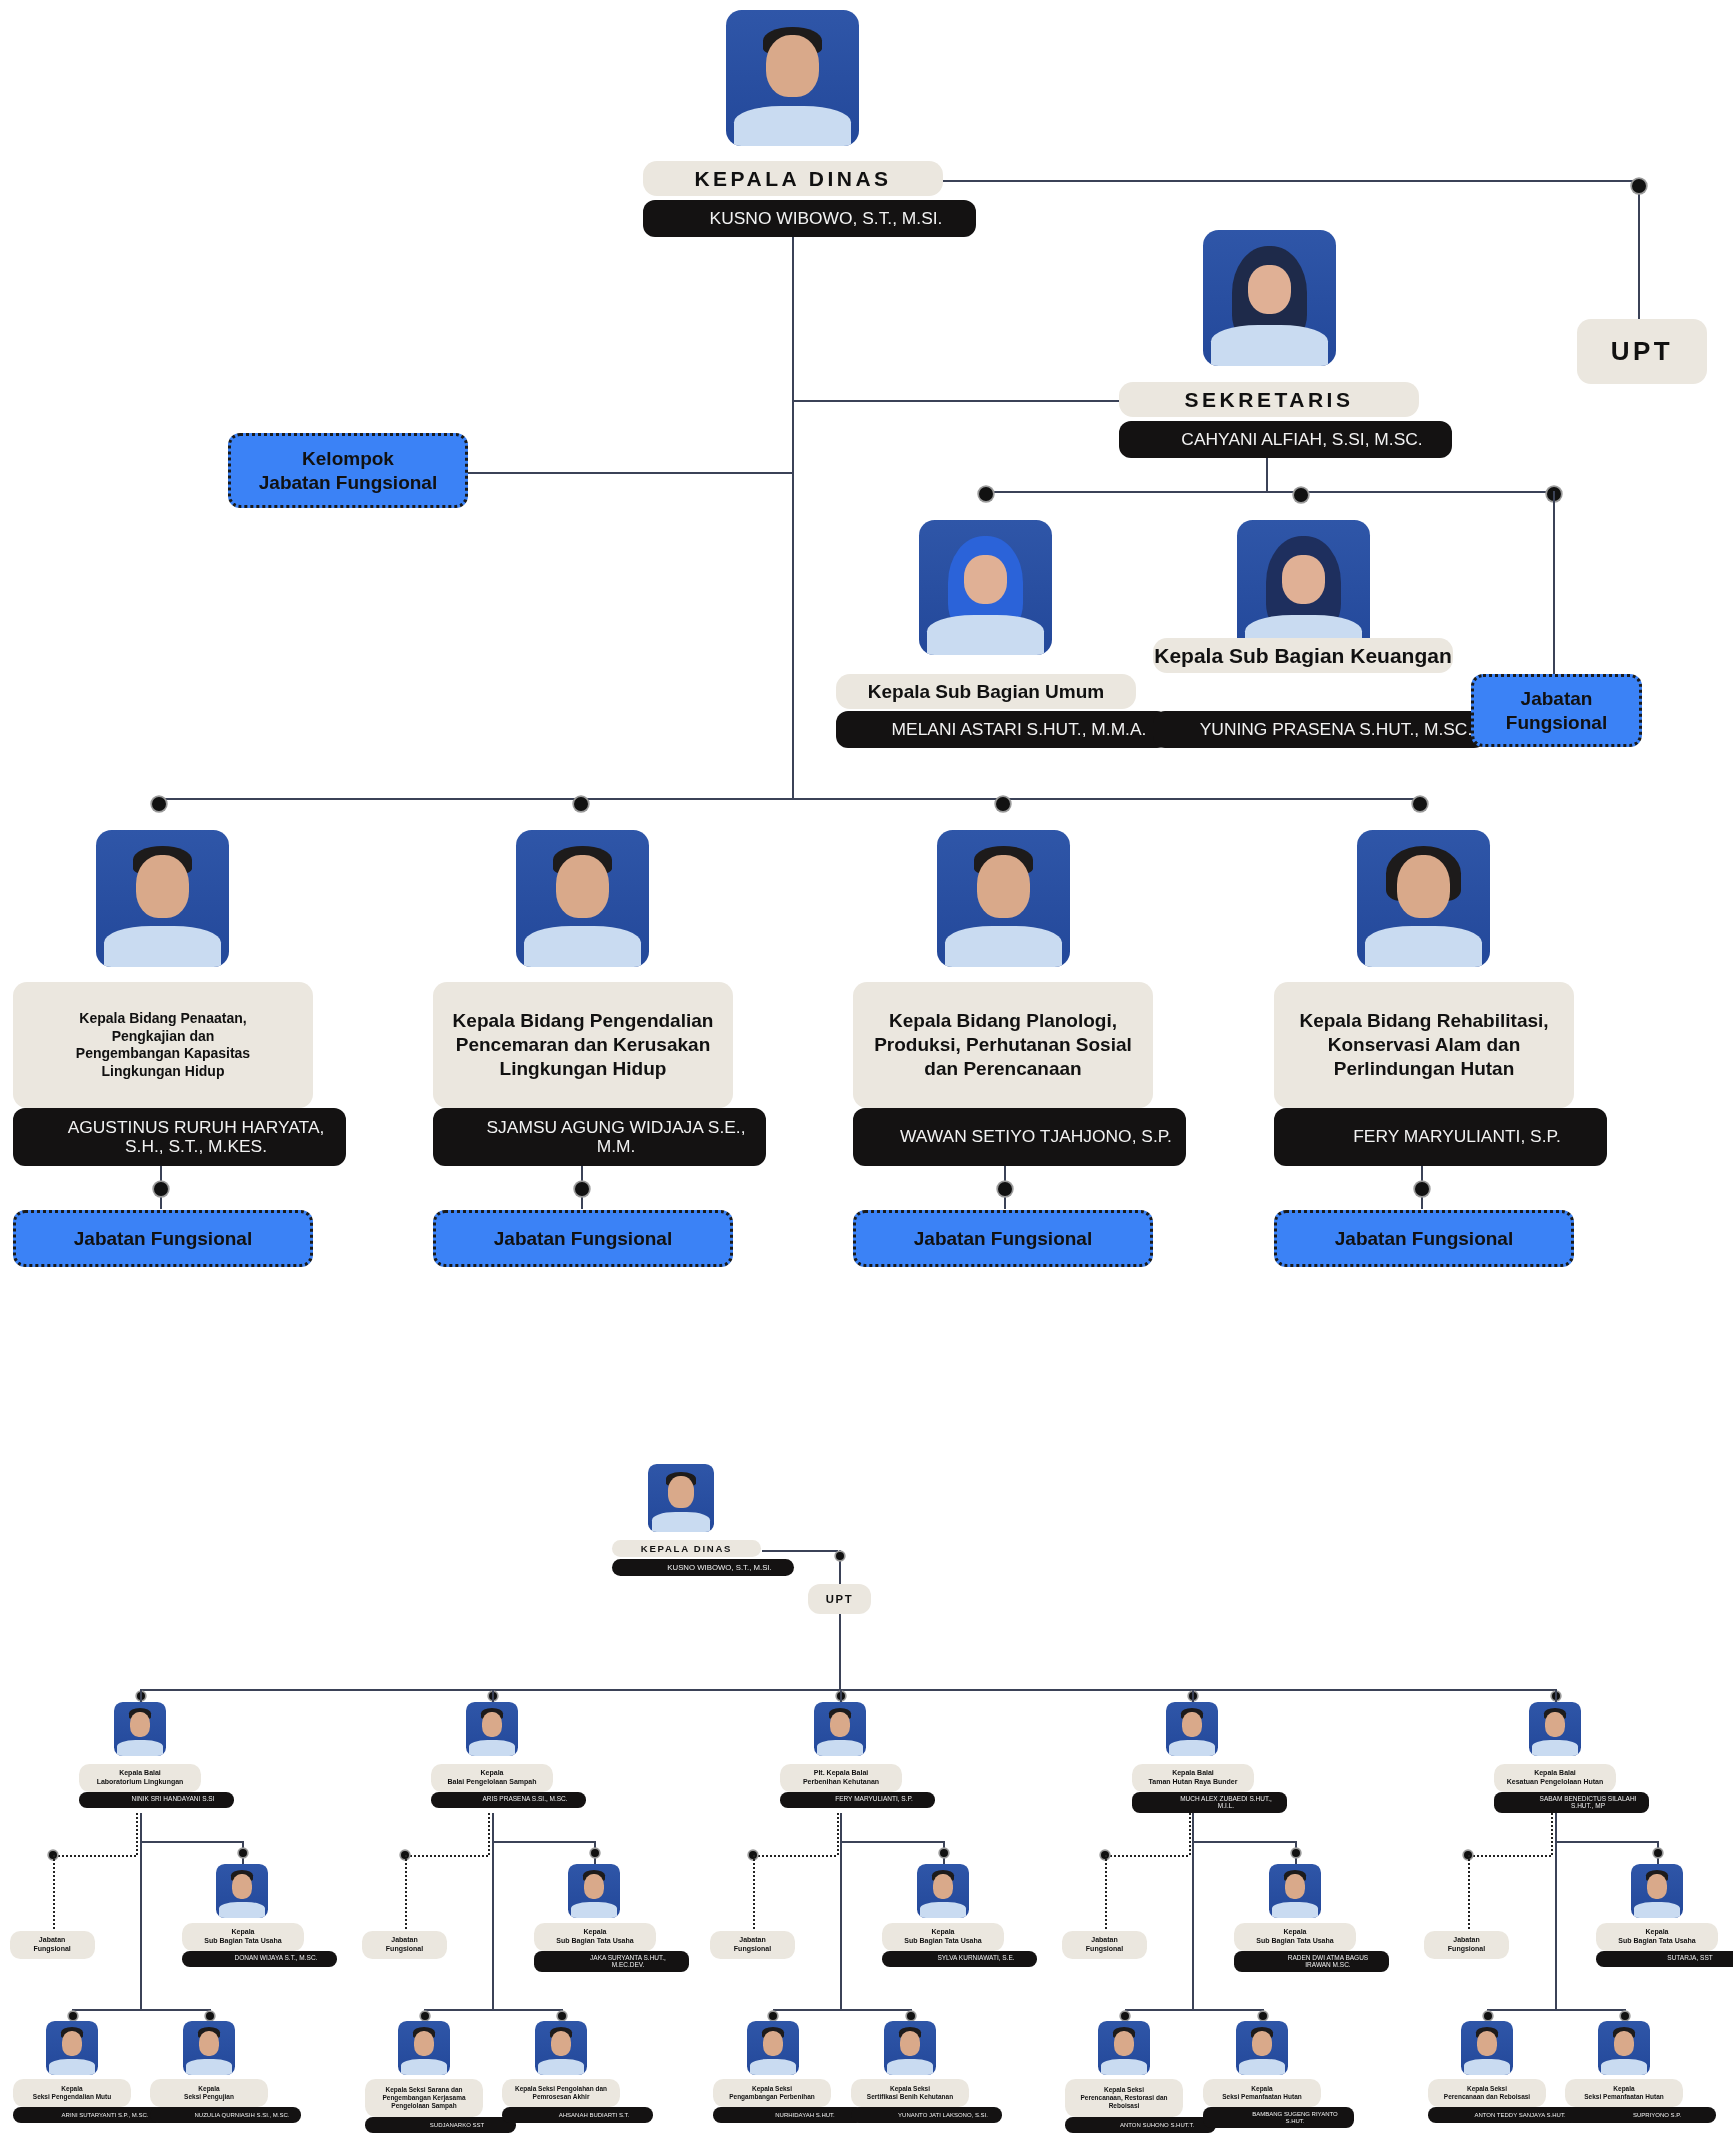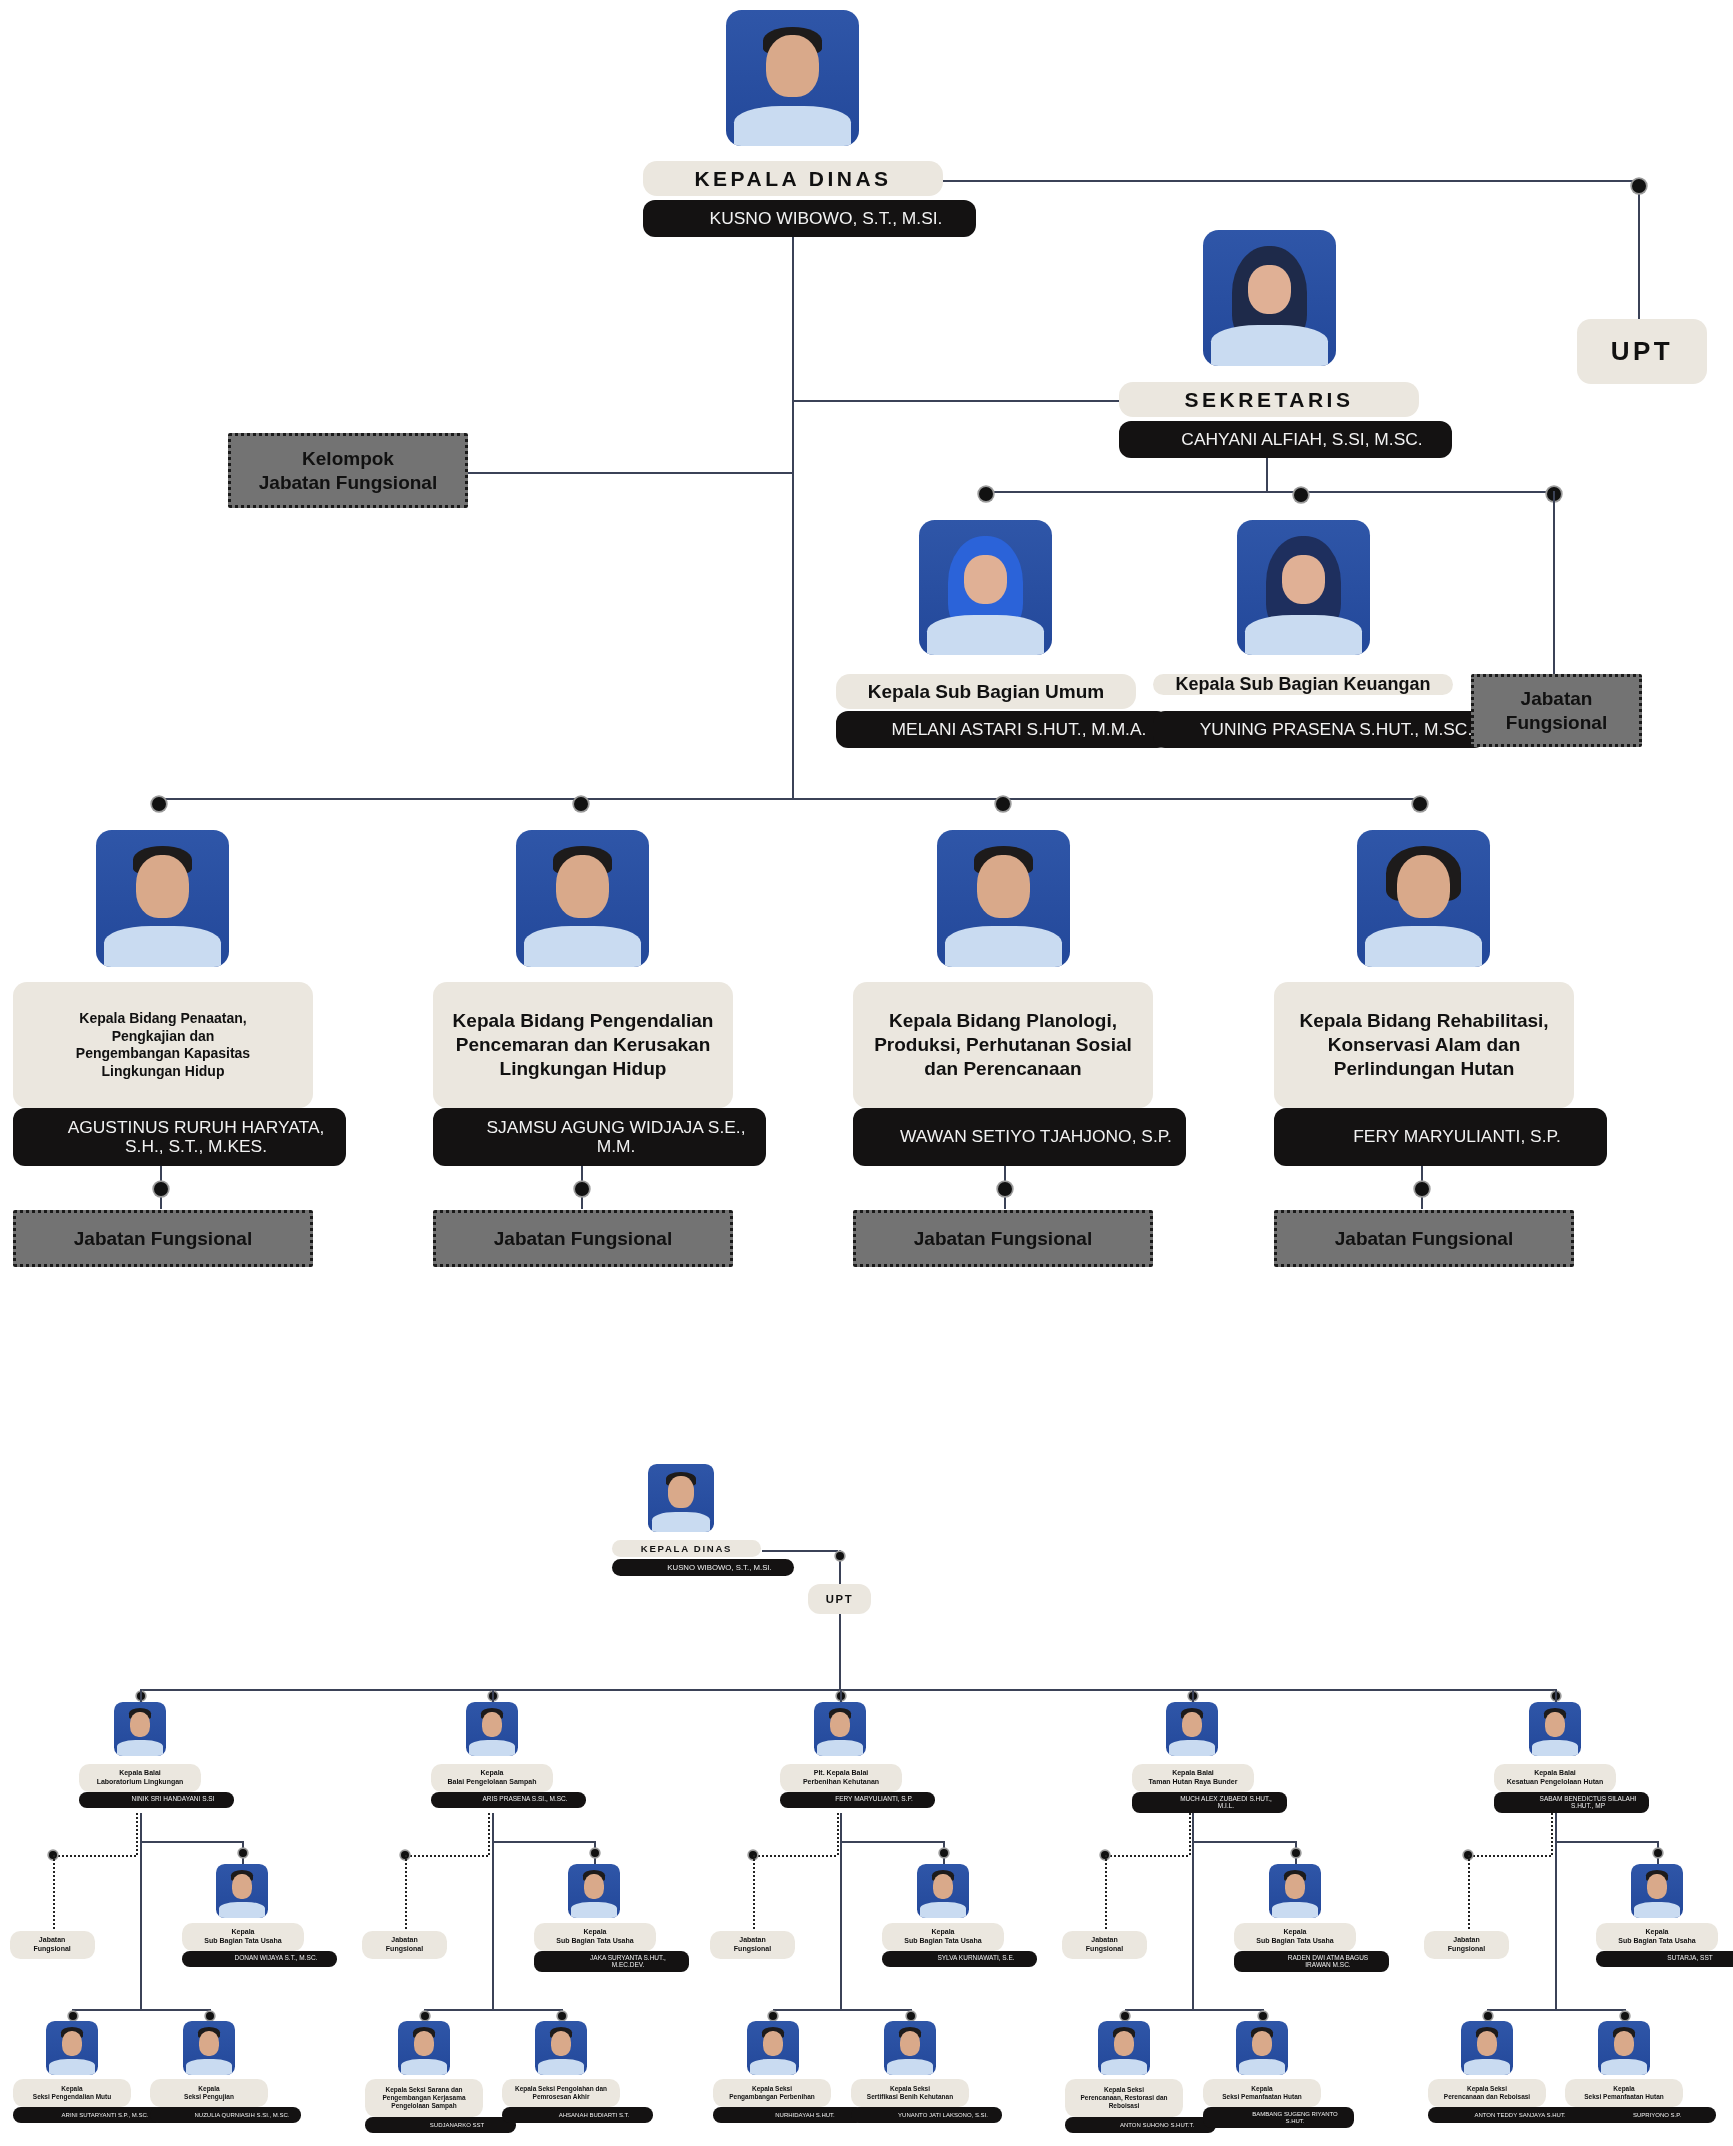--- a/index.html
+++ b/index.html
@@ -14,21 +14,21 @@
   .dot.sm{width:7.8px;height:7.8px;margin:-3.9px 0 0 -3.9px;}
   .photo{position:absolute;border-radius:15.6px;overflow:hidden;background:linear-gradient(180deg,#2f56a8 0%,#23489a 100%);}
   .photo.small{border-radius:8.7px;}
   .photo .head{position:absolute;left:30%;top:18%;width:40%;height:46%;border-radius:46% 46% 42% 42%;background:#d9a98a;}
   .photo .hair{position:absolute;left:28%;top:12%;width:44%;height:20%;border-radius:50% 50% 20% 20%;background:#1d1b1b;}
   .photo .hijab{position:absolute;left:22%;top:12%;width:56%;height:72%;border-radius:48% 48% 30% 30%;}
   .photo .face{position:absolute;left:34%;top:26%;width:32%;height:36%;border-radius:45%;background:#e0b095;}
   .photo .shirt{position:absolute;left:6%;bottom:0;width:88%;height:30%;border-radius:40% 40% 0 0;background:#c9dbf1;}
   .title-pill{position:absolute;background:#ebe7df;border-radius:14px;display:flex;align-items:center;justify-content:center;text-align:center;font-weight:bold;}
   .name-pill{position:absolute;background:#141212;color:#f2f2f2;border-radius:12px;display:flex;align-items:center;justify-content:center;text-align:center;padding-left:33px;}
-  .dotted-box{position:absolute;background:#737373;border:3.5px dotted #1a1a1a;border-radius:2px;display:flex;align-items:center;justify-content:center;text-align:center;font-weight:bold;box-sizing:border-box;}
+  .dotted-box{position:absolute;background:#3b82f6;border:3.5px dotted #1a1a1a;border-radius:12px;display:flex;align-items:center;justify-content:center;text-align:center;font-weight:bold;box-sizing:border-box;}
   .multiline{white-space:pre-line;line-height:1.25;}
 </style>
 </head>
 <body>
 
 <div>
 
   <div class="line v" style="left:792px;top:235px;height:565px;"></div>
   <div class="line h" style="left:943px;top:180px;width:695px;"></div>
   <div class="line v" style="left:1638px;top:180px;height:139px;"></div>
@@ -74,21 +74,21 @@
       <div class="shirt"></div>
   </div>
   <div class="title-pill" style="left:836px;top:674px;width:300px;height:35px;font-size:19px;">Kepala Sub Bagian Umum</div>
   <div class="name-pill" style="left:836px;top:711px;width:300px;height:37px;font-size:17.4px;">MELANI ASTARI S.HUT., M.M.A.</div>
 
   <div class="photo" style="left:1237px;top:520px;width:133px;height:135px;">
     <div class="hijab" style="background:#1e2f5e;"></div>
       <div class="face"></div>
       <div class="shirt"></div>
   </div>
-  <div class="title-pill" style="left:1153px;top:674px;width:300px;height:21px;font-size:18px;">Kepala Sub Bagian Keuangan</div>
+  <div class="title-pill" style="left:1153px;top:638px;width:300px;height:35px;font-size:21px;">Kepala Sub Bagian Keuangan</div>
   <div class="name-pill" style="left:1153px;top:711px;width:300px;height:37px;font-size:17.4px;">YUNING PRASENA S.HUT., M.SC.</div>
 
   <div class="dotted-box multiline" style="left:1471px;top:674px;width:171px;height:73px;font-size:19px;">Jabatan
 Fungsional</div>
 
   <div>
     <div class="photo" style="left:96px;top:830px;width:133px;height:137px;">
         <div class="hair"></div>
         <div class="head"></div>
         <div class="shirt"></div>

